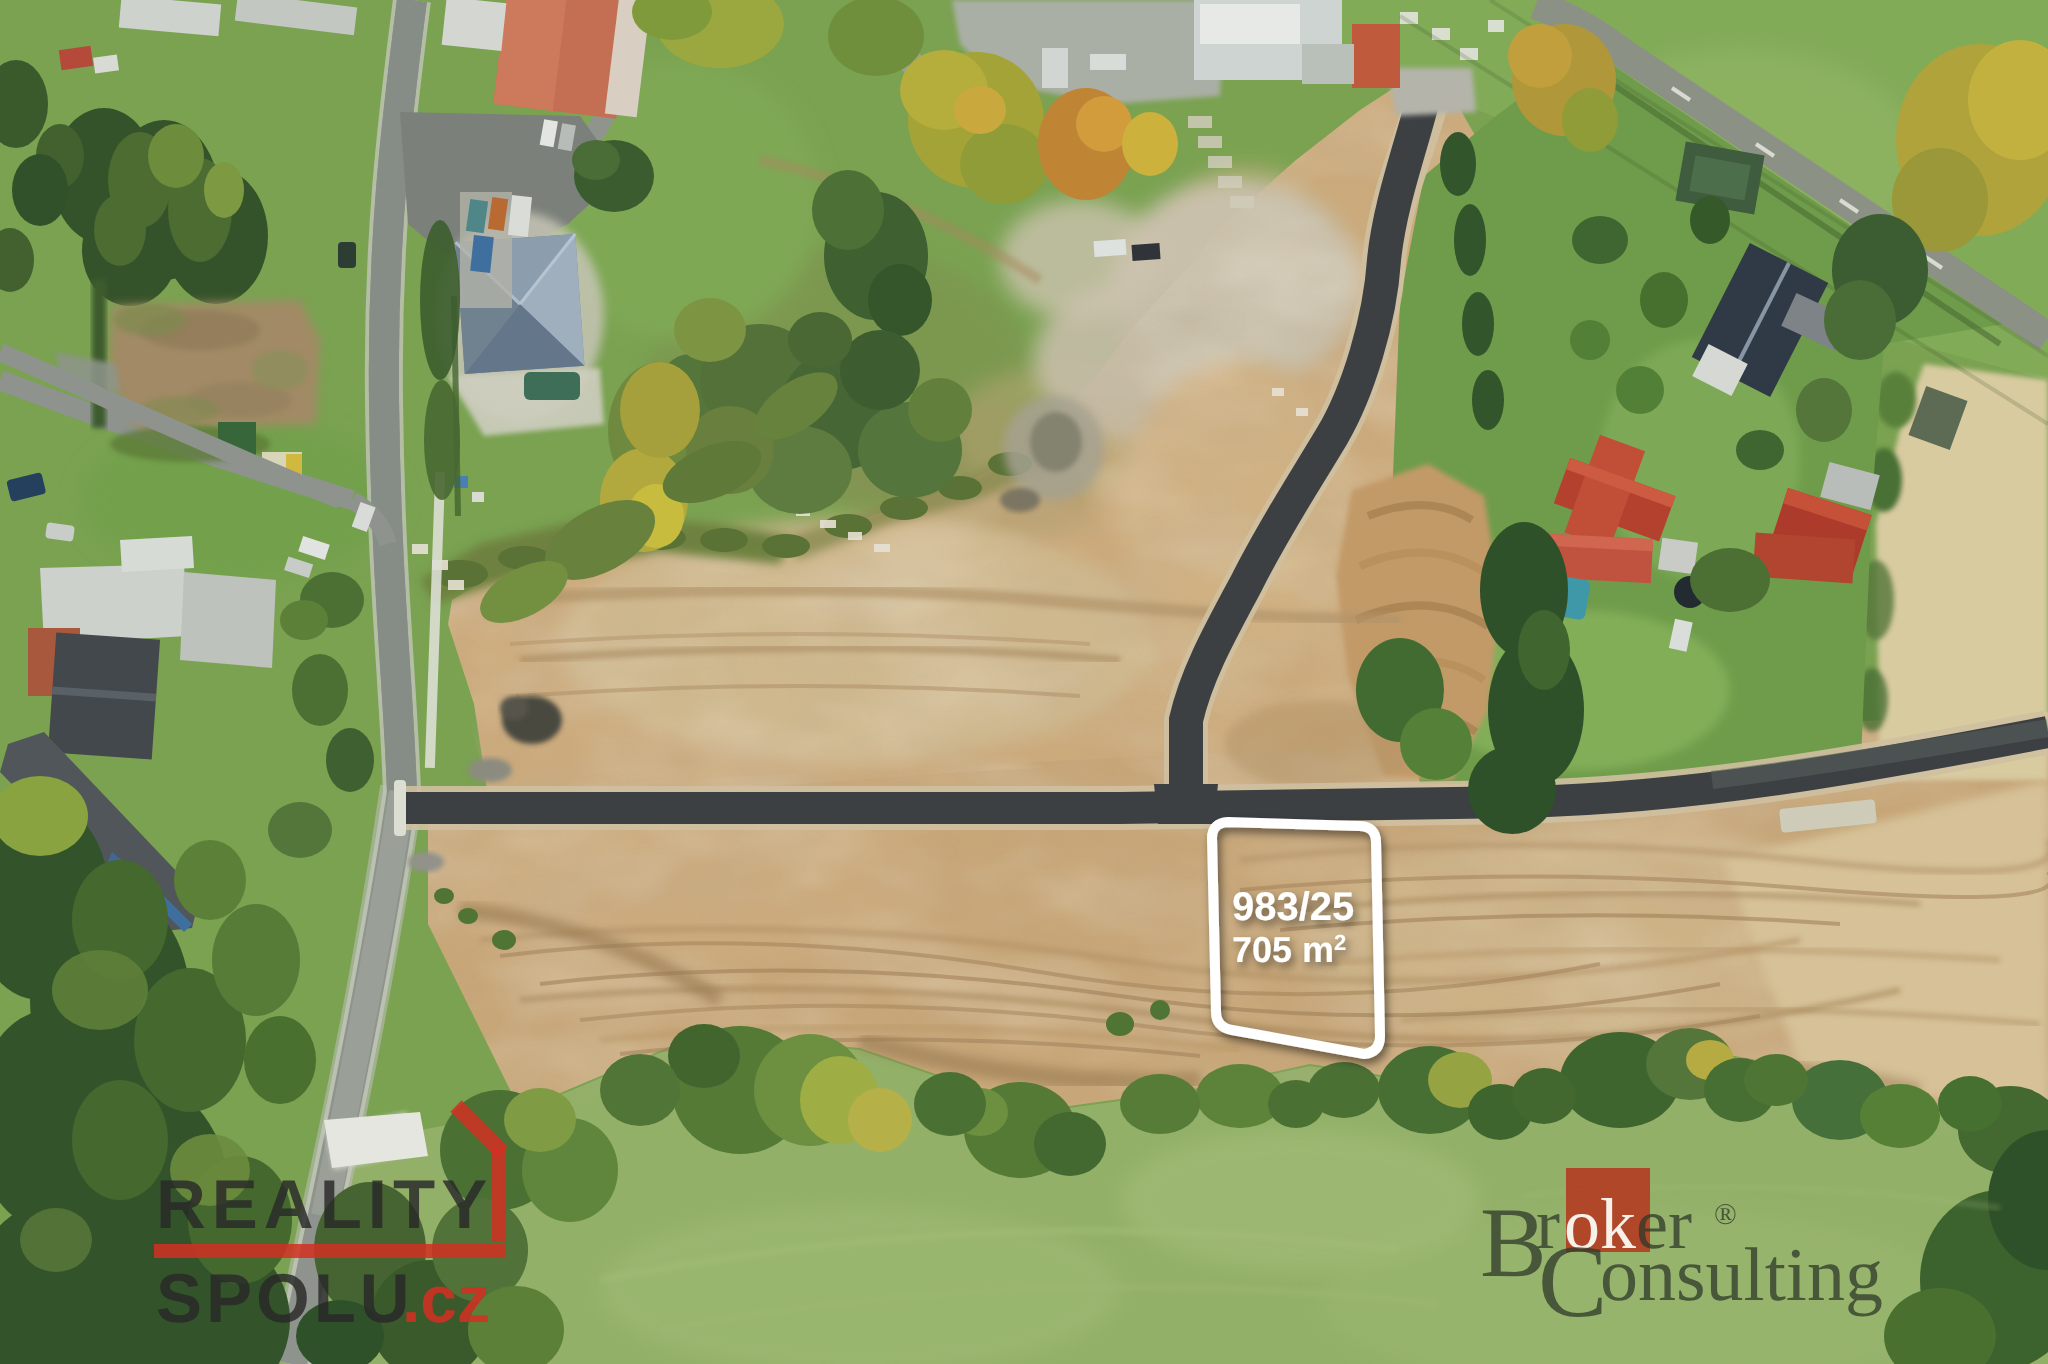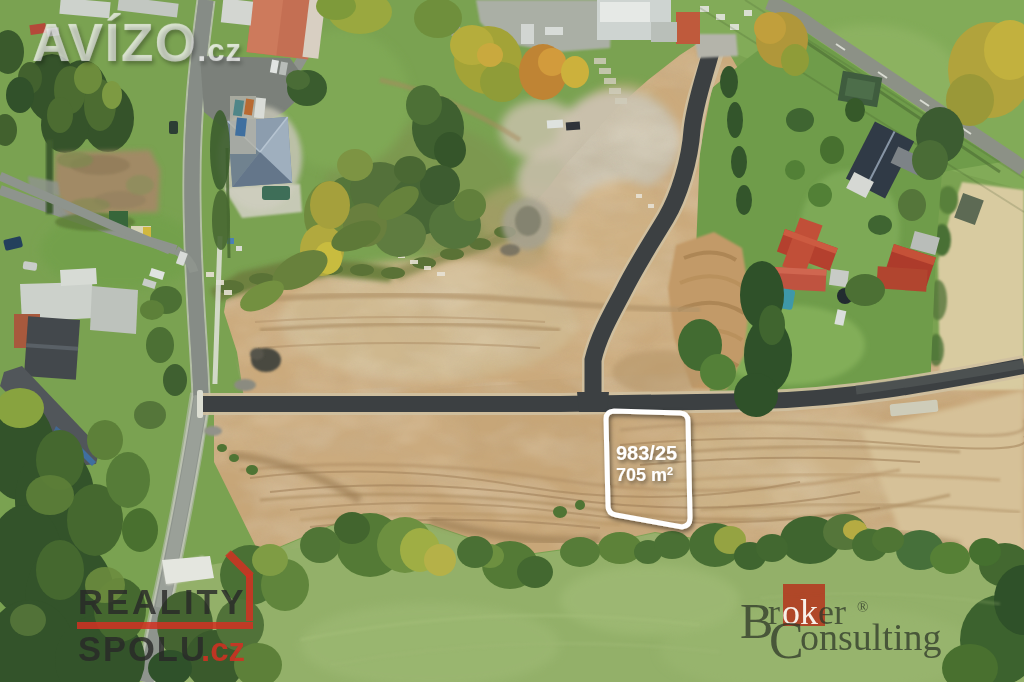--- a/index.html
+++ b/index.html
@@ -572,21 +572,20 @@
   <ellipse cx="580" cy="505" rx="5" ry="5"></ellipse>
 </g>
 
 <path d="M300,640 Q500,600 700,625" stroke="#a3bd78" stroke-width="4" fill="none" opacity="0.5" filter="url(#blur1)"></path>
 <path d="M330,665 Q520,630 720,652" stroke="#9db773" stroke-width="4" fill="none" opacity="0.5" filter="url(#blur1)"></path>
 <path d="M760,598 Q880,586 1000,604" stroke="#a3bd78" stroke-width="3" fill="none" opacity="0.25" filter="url(#blur1)"></path>
 
 <rect x="0" y="0" width="1024" height="682" fill="#000" opacity="0"></rect>
 </svg>
 
-<div style="position:absolute;left:32px;top:12px;font-weight:bold;font-size:53px;letter-spacing:1.5px;color:rgba(255,255,255,0.38);text-shadow:2px 3px 4px rgba(0,0,0,0.3), 0 0 1px rgba(255,255,255,0.6);">AVÍZO<span style="font-size:31px;color:rgba(255,255,255,0.5);letter-spacing:1px;">.cz</span></div>
 
 <svg width="1024" height="682" viewBox="0 0 1024 682" style="position:absolute;left:0;top:0;" xmlns="http://www.w3.org/2000/svg">
   <g filter="url(#mshadow)">
   <defs>
     <filter id="mshadow" x="-30%" y="-30%" width="160%" height="160%">
       <feDropShadow dx="1.5" dy="2.5" stdDeviation="2.2" flood-color="#000" flood-opacity="0.5"></feDropShadow>
     </filter>
   </defs>
   <path d="M614,411 L680,413 Q688,413.5 688,421 L690,518 Q690,526 682,527 L616,515 Q608,513.5 608,506 L606,419 Q606,411.5 614,411 Z" fill="none" stroke="#fff" stroke-width="5"></path>
   <text x="616" y="460" font-family="Liberation Sans, sans-serif" font-weight="bold" font-size="20" fill="#fff">983/25</text>

